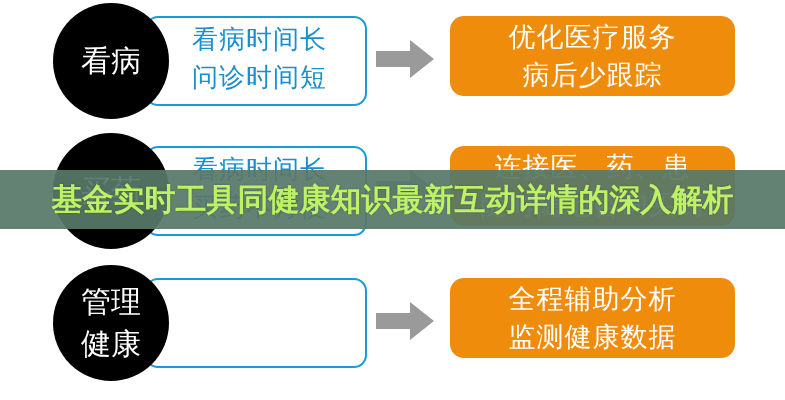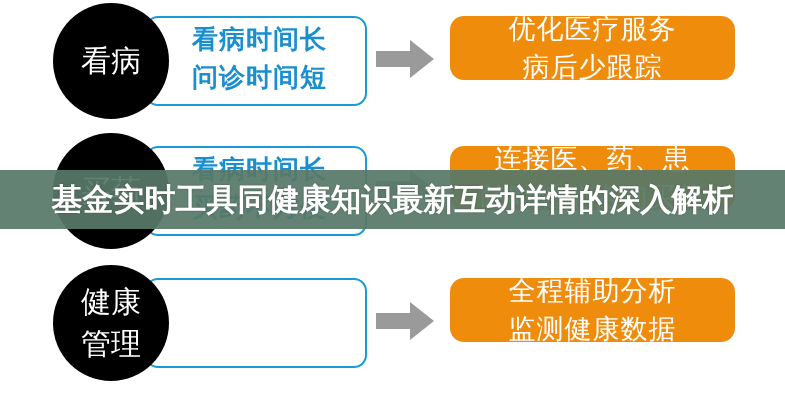--- a/index.html
+++ b/index.html
@@ -11,42 +11,41 @@
   .row { position: absolute; left: 0; width: 785px; height: 120px; }
   .left-box {
     position: absolute; left: 145px; top: 16px; width: 222px; height: 90px;
     border: 2px solid #1a9ad6; border-radius: 13px; background: #fff;
     box-sizing: border-box;
   }
   .left-text {
     position: absolute; left: 192px; top: 20px; width: 170px;
     color: #1a8fd0; font-size: 26px; line-height: 38px; letter-spacing: 1px;
     text-align: left;
-    font-weight: bold;
   }
   .circle {
     position: absolute; left: 53px; top: 3px; width: 116px; height: 116px;
     border-radius: 50%; background: #000000;
     display: flex; flex-direction: column; justify-content: center; align-items: center;
     color: #ffffff; font-weight: normal; font-size: 30px; line-height: 42px;
   }
   .arrow { position: absolute; left: 376px; top: 40px; width: 60px; height: 38px; }
   .orange-box {
-    position: absolute; left: 450px; top: 16px; width: 285px; height: 64px;
+    position: absolute; left: 450px; top: 16px; width: 285px; height: 80px;
     background: #f08c0c; border-radius: 14px;
     display: flex; flex-direction: column; justify-content: center; align-items: center;
     color: #ffffff; font-size: 27px; line-height: 38px; letter-spacing: 1px;
   }
   .banner {
     position: absolute; left: 0; top: 170px; width: 785px; height: 59px;
     background: rgba(88, 120, 104, 0.93);
     display: flex; align-items: center; justify-content: center;
   }
   .banner-title {
-    color: #ffffff; font-weight: bold; font-size: 31px; letter-spacing: 0px;
+    color: #bef264; font-weight: bold; font-size: 31px; letter-spacing: 0px;
     text-shadow: 0 0 2px rgba(0,0,0,0.3);
   }
 </style>
 </head>
 <body>
 
 <div class="row" style="top:0px;">
   <div class="left-box"></div>
   <div class="left-text">
     <div>看病时间长</div>
@@ -78,22 +77,22 @@
   </svg>
   <div class="orange-box">
     <div>连接医、药、患</div>
     <div>随时随地咨询买药</div>
   </div>
 </div>
 
 <div class="row" style="top:262px;">
   <div class="left-box"></div>
   <div class="circle">
+    <div>管理</div>
     <div>健康</div>
-    <div>管理</div>
   </div>
   <svg class="arrow" viewBox="0 0 60 38">
     <polygon points="0,11 34,11 34,0 58,19 34,38 34,27 0,27" fill="#9a9a9a"></polygon>
   </svg>
   <div class="orange-box">
     <div>全程辅助分析</div>
     <div>监测健康数据</div>
   </div>
 </div>
 

